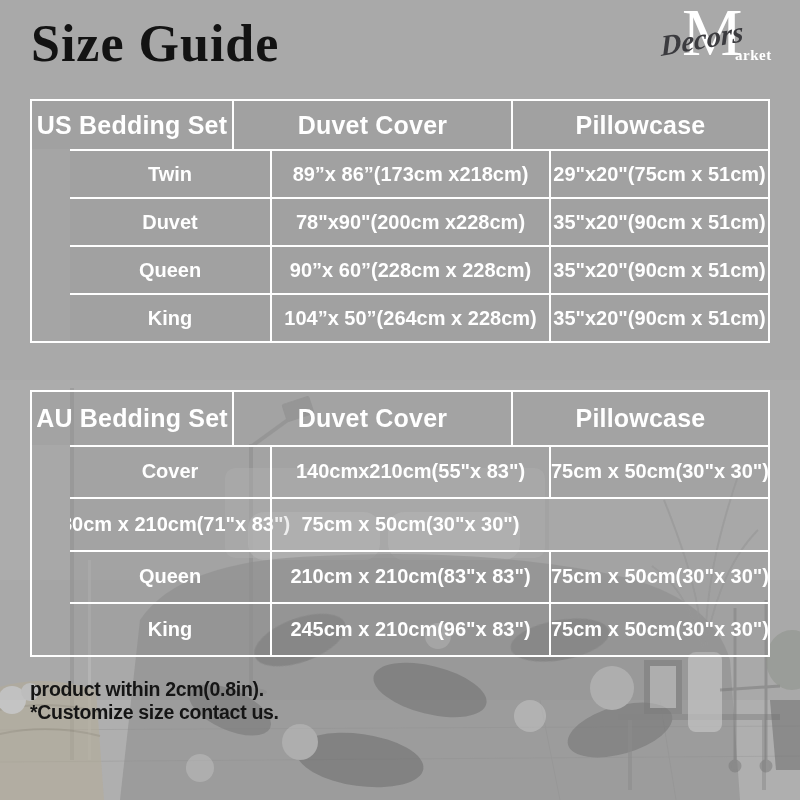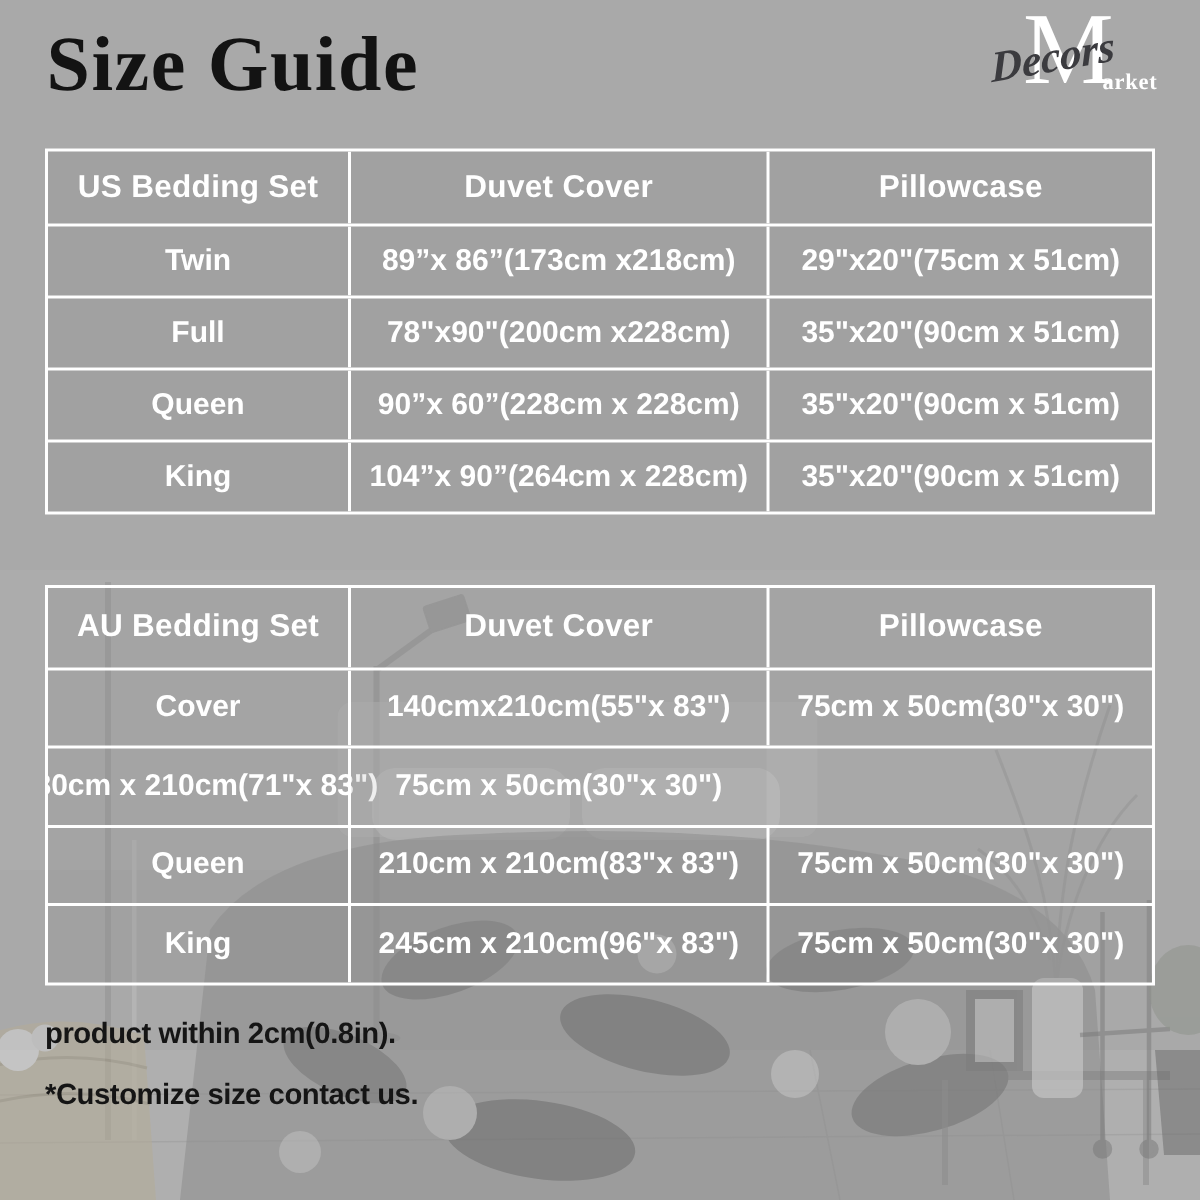--- a/index.html
+++ b/index.html
@@ -50,45 +50,45 @@
   }
 
   .size-table{
     position:absolute;left:30px;width:740px;
     border:2px solid var(--table-border);
     background:rgba(150,150,150,0.18);
   }
   .size-table .row{
     display:grid;grid-template-columns:200px 279px 1fr;
   }
-  .size-table .row + .row{border-top:2px solid var(--table-border);}
+  .size-table .row + .row{border-top:2px solid var(--table-border);margin-left:38px;}
   .size-table .cell{
     display:flex;align-items:center;justify-content:center;
     color:var(--table-text);
     font-weight:700;font-size:20px;
     white-space:nowrap;
     background:rgba(140,140,140,0.15);
   }
   .size-table .cell + .cell{border-left:2px solid var(--table-border);}
-  .size-table .header-row .cell{font-size:21px;letter-spacing:.2px;}
+  .size-table .header-row .cell{font-size:25px;letter-spacing:.2px;}
   #table-us{top:99px;}
   #table-us .row{height:48px;}
   #table-au{top:390px;}
   #table-au .row{height:52.5px;}
   .size-table .row{overflow:hidden;}
   .size-table .cell{font-stretch:condensed;}
 
   .notes{
     position:absolute;left:30px;top:678px;width:748px;
     color:var(--note-text);
     font-weight:700;font-size:19.5px;letter-spacing:-0.3px;
     line-height:1.13;
   }
   .notes .note-line{display:block;white-space:pre;}
-  .note-second{margin-top:19px;}
+  .note-second{margin-top:1px;}
 </style>
 </head>
 <body>
 
 <svg class="scene" width="800" height="800" viewBox="0 0 800 800" aria-hidden="true">
   <rect x="0" y="0" width="800" height="800" fill="#a9a9a9"></rect>
   <rect x="0" y="380" width="800" height="200" fill="#b0b0b0" opacity="0.45"></rect>
 
   <g opacity="0.5">
     <rect x="0" y="700" width="800" height="100" fill="#b6b6b6"></rect>
@@ -187,32 +187,32 @@
       <div class="cell">US Bedding Set</div>
       <div class="cell">Duvet Cover</div>
       <div class="cell">Pillowcase</div>
     </div>
     <div class="row">
       <div class="cell">Twin</div>
       <div class="cell">89”x 86”(173cm x218cm)</div>
       <div class="cell">29"x20"(75cm x 51cm)</div>
     </div>
     <div class="row">
-      <div class="cell">Full</div>
+      <div class="cell">Duvet</div>
       <div class="cell">78"x90"(200cm x228cm)</div>
       <div class="cell">35"x20"(90cm x 51cm)</div>
     </div>
     <div class="row">
       <div class="cell">Queen</div>
       <div class="cell">90”x 60”(228cm x 228cm)</div>
       <div class="cell">35"x20"(90cm x 51cm)</div>
     </div>
     <div class="row">
       <div class="cell">King</div>
-      <div class="cell">104”x 90”(264cm x 228cm)</div>
+      <div class="cell">104”x 50”(264cm x 228cm)</div>
       <div class="cell">35"x20"(90cm x 51cm)</div>
     </div>
   </div>
 
   <div class="size-table" id="table-au">
     <div class="row header-row">
       <div class="cell">AU Bedding Set</div>
       <div class="cell">Duvet Cover</div>
       <div class="cell">Pillowcase</div>
     </div>

